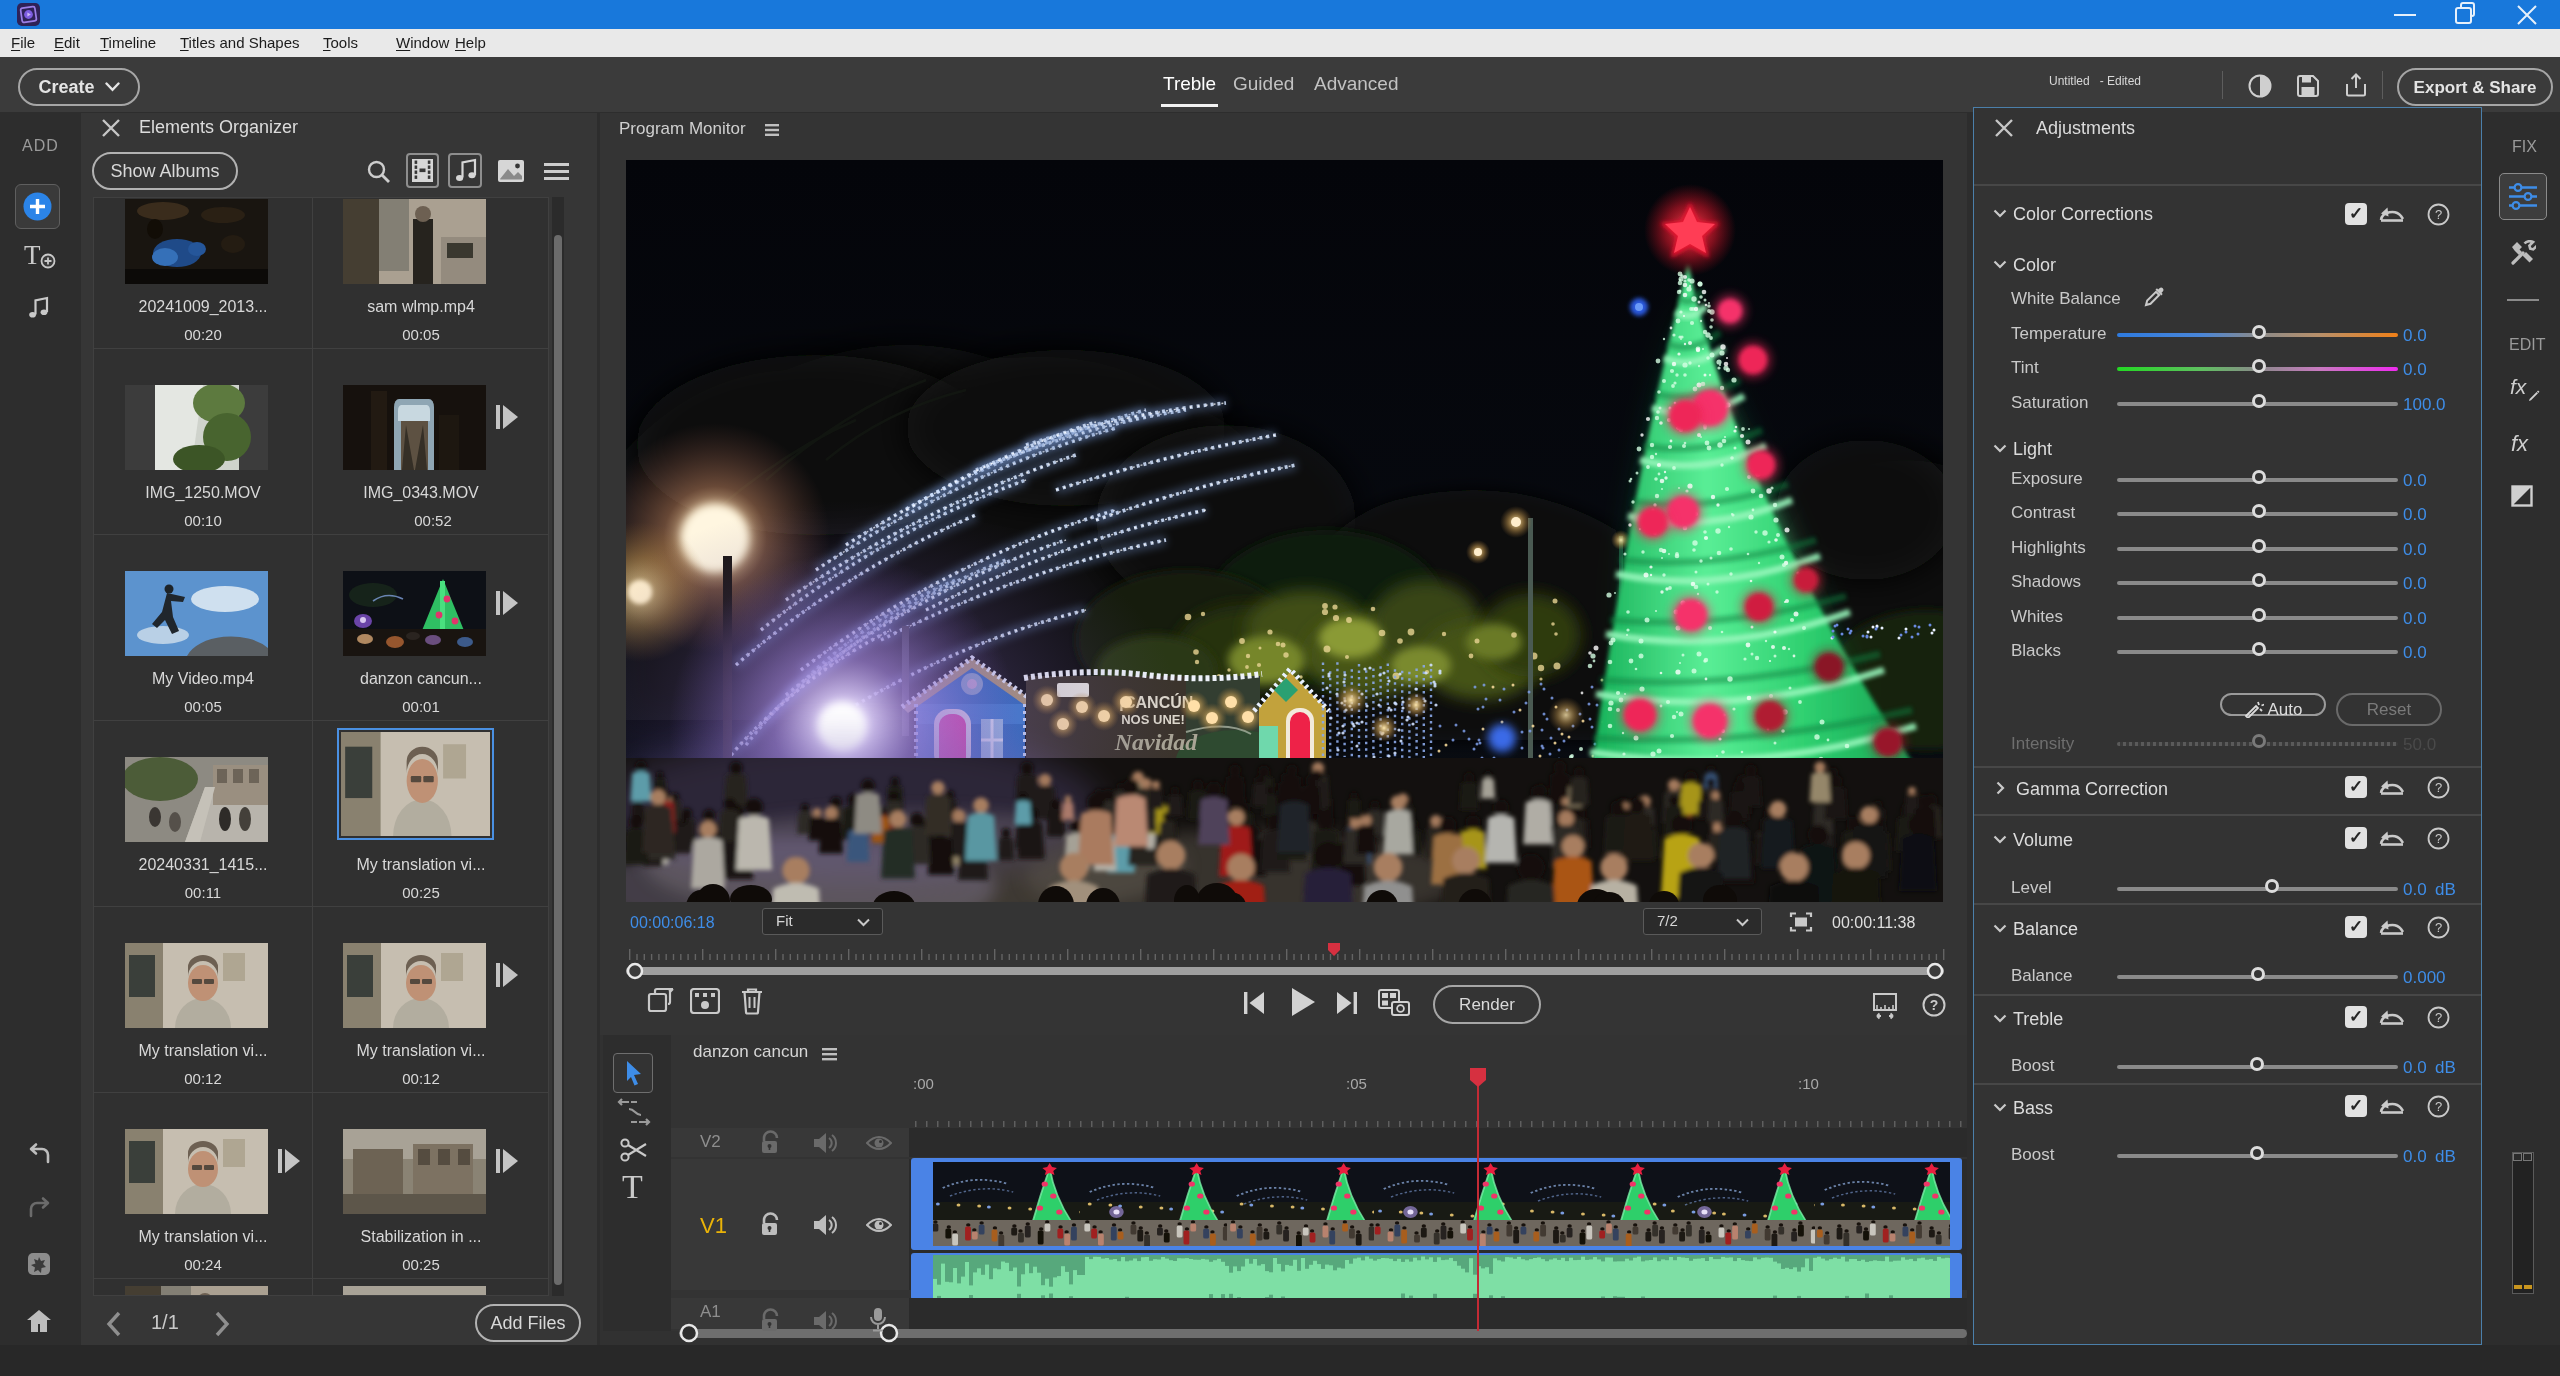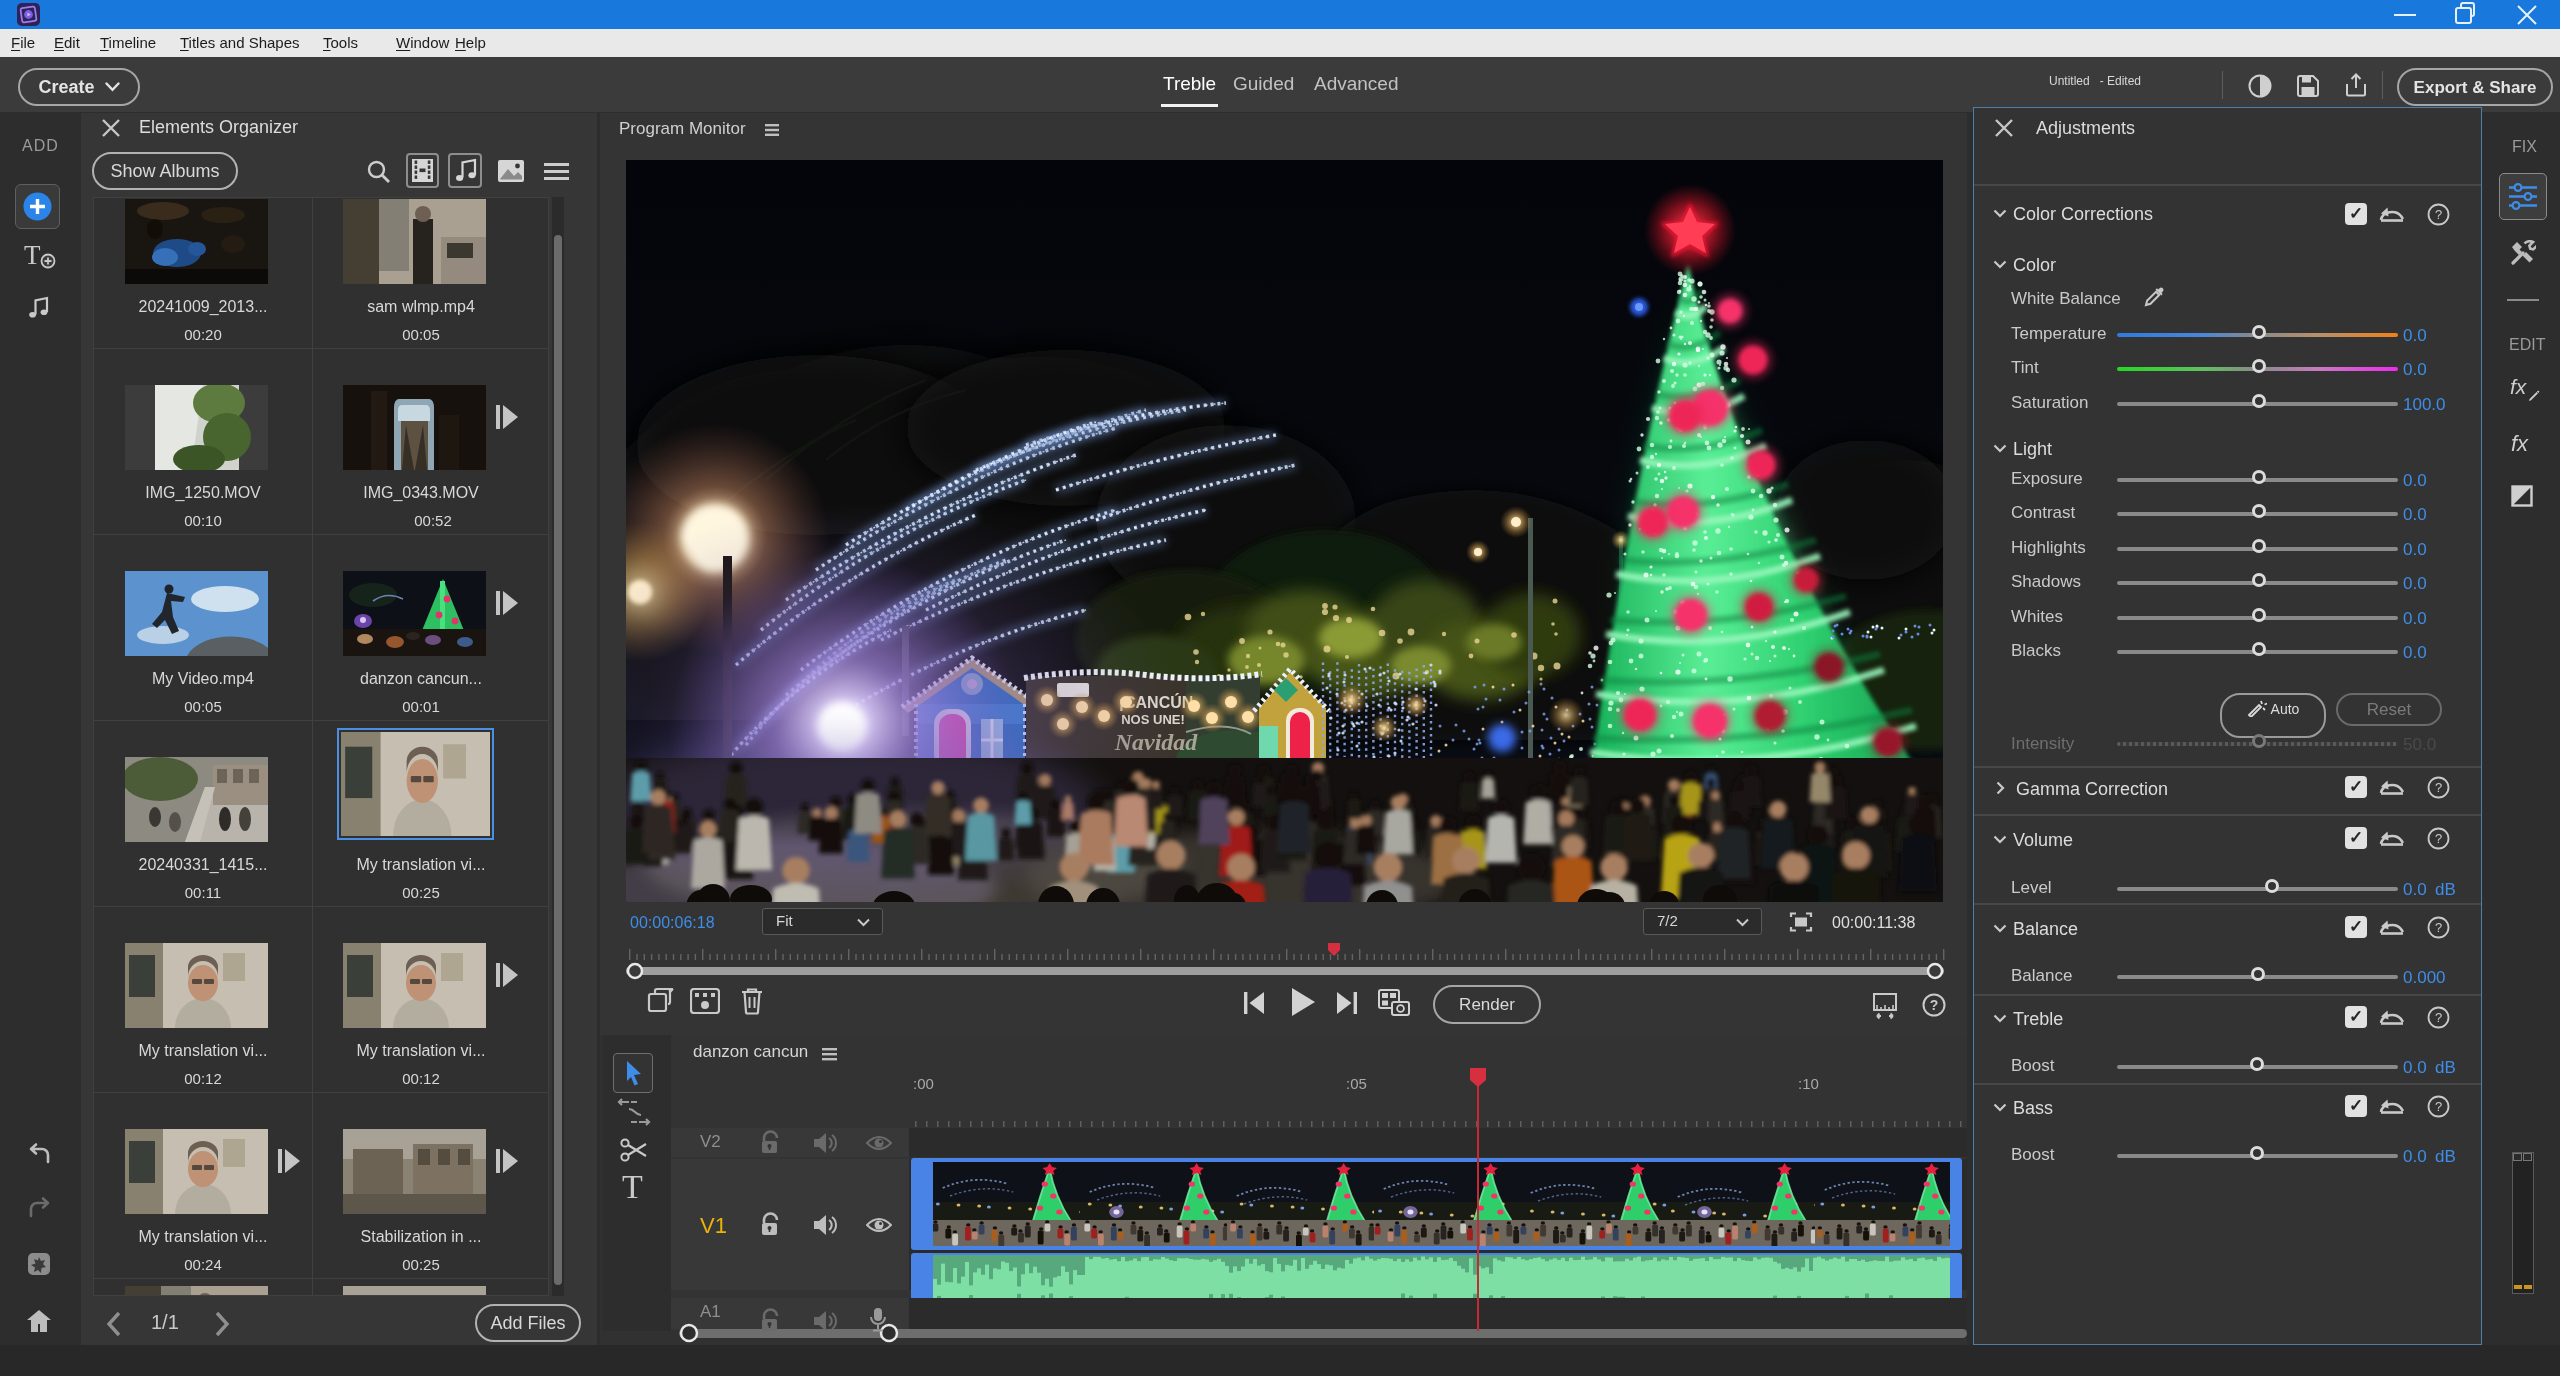--- a/index.html
+++ b/index.html
@@ -3218,21 +3218,21 @@
       <div class="knob" style="left:278px; top:465px;"></div>
       <div class="val" style="left:429px; top:466px;">0.0</div>
       <div class="sublabel" style="left:37px; top:499px;">Whites</div>
       <div class="track" style="left:143px; top:508px; width:281px;"></div>
       <div class="knob" style="left:278px; top:500px;"></div>
       <div class="val" style="left:429px; top:501px;">0.0</div>
       <div class="sublabel" style="left:37px; top:533px;">Blacks</div>
       <div class="track" style="left:143px; top:542px; width:281px;"></div>
       <div class="knob" style="left:278px; top:534px;"></div>
       <div class="val" style="left:429px; top:535px;">0.0</div>
-      <div class="pillbtn" style="left:246px; top:585px; width:106px; height:45px; line-height:29px; font-size:14px; color:#DCDCDC; border-color:#9a9a9a;"><svg width="20" height="18" viewBox="0 0 20 18" style="vertical-align:-3px; margin-right:4px;">
+      <div class="pillbtn" style="left:246px; top:585px; width:106px; height:23px; line-height:29px; font-size:17px; color:#DCDCDC; border-color:#9a9a9a;"><svg width="20" height="18" viewBox="0 0 20 18" style="vertical-align:-3px; margin-right:4px;">
           <path d="M2 16 L12 6 l2 2 L4 18 Z M14 2 l1 3 M17.5 5.5 l3-1 M16 9 l2 2" fill="none" stroke="#DCDCDC" stroke-width="1.8"></path>
         </svg>Auto</div>
       <div class="pillbtn" style="left:362px; top:585px; width:106px; height:33px; line-height:29px; font-size:17px; color:#7A7A7A; border-color:#6a6a6a;">Reset</div>
       <div class="sublabel" style="left:37px; top:626px; color:#6E6E6E;">Intensity</div>
       <div class="track" style="left:143px; top:634px; width:281px; background:repeating-linear-gradient(90deg,#5a5a5a 0 3px,#3a3a3a 3px 6px);"></div>
       <div class="knob" style="left:278px; top:626px; border-color:#7a7a7a;"></div>
       <div class="val" style="left:429px; top:627px; color:#4a4a4a;">50.0</div>
       <div class="sep" style="top:658px;"></div>
       <svg class="abs" style="left:22px;top:673px" width="9" height="14" viewBox="0 0 9 14">
         <path d="M1.5 1.5 L7 7 L1.5 12.5" fill="none" stroke="#C9C9C9" stroke-width="2.2"></path>

